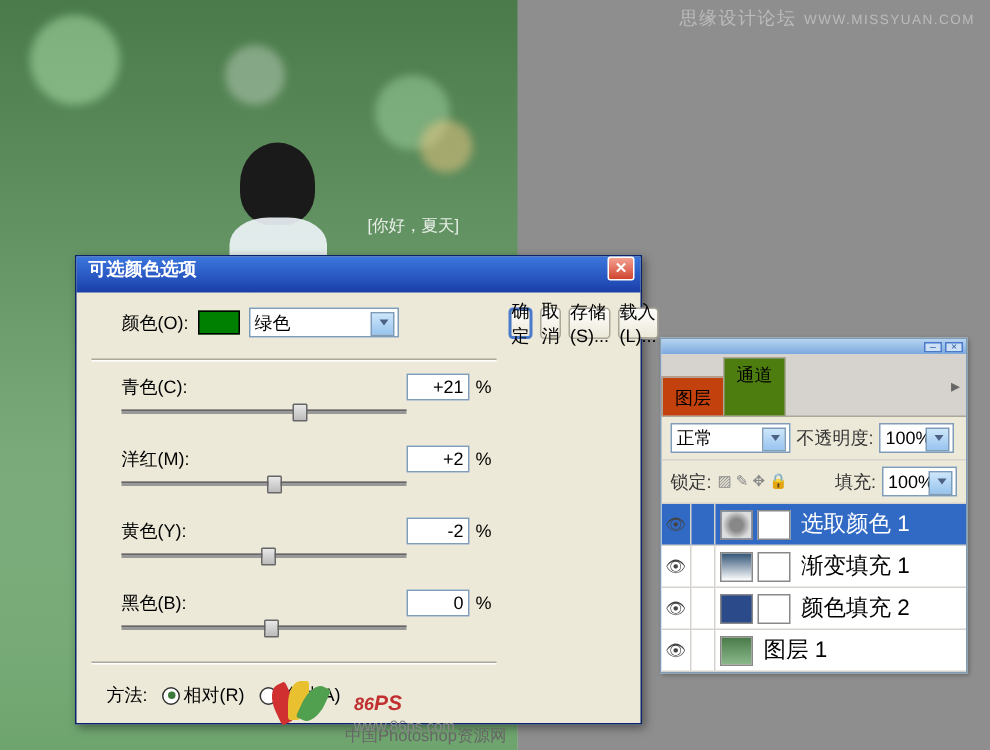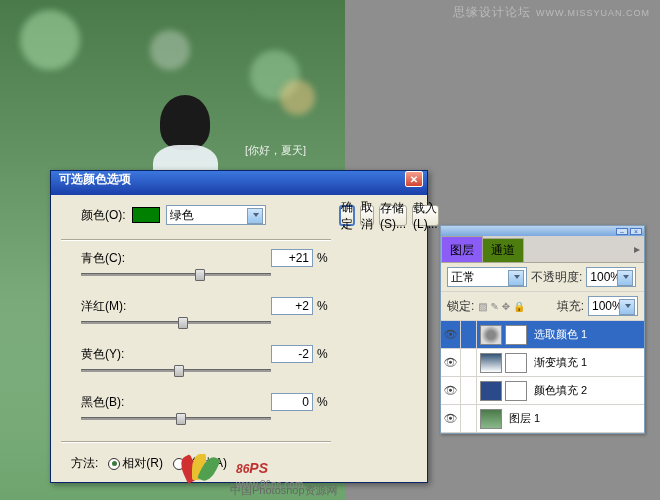--- a/index.html
+++ b/index.html
@@ -42,40 +42,40 @@
 .radio.checked::after{content:"";width:5px;height:5px;background:#3b7a3b;border-radius:50%}
 .btn{height:21px;background:linear-gradient(180deg,#fff,#ece9d8);border:1px solid #aca899;border-radius:3px;display:flex;align-items:center;justify-content:center;cursor:pointer}
 .btn.default{border:2px solid #4a7ac9}
 .checkbox{width:12px;height:12px;background:#fff;border:1px solid #7f9db9;display:inline-flex;align-items:center;justify-content:center;color:#3b7a3b;font-size:10px;font-weight:bold;vertical-align:middle;margin-right:3px}
 .preview-row{margin-top:6px;display:flex;align-items:center}
 .layers-panel{position:absolute;right:15px;top:225px;width:205px;background:#ece9d8;border:1px solid #7f9db9;box-shadow:1px 1px 3px rgba(0,0,0,0.3)}
 .panel-titlebar{height:10px;background:linear-gradient(180deg,#b8d4f0,#7ba9de);display:flex;justify-content:flex-end;align-items:center;padding-right:2px;gap:2px}
 .mini-btn{width:12px;height:7px;background:#cde0f5;border:1px solid #4a7ac9;font-size:7px;line-height:5px;text-align:center;color:#2a5aa0}
 .tabs{display:flex;background:#d6d3ce;border-bottom:1px solid #aca899}
 .tab{padding:3px 8px;border:1px solid #aca899;border-bottom:none;background:#4d7c0f;margin-right:-1px;margin-top:2px;cursor:pointer}
-.tab.active{background:#8b5cf6;margin-top:0;padding-top:5px}
+.tab.active{background:#c2410c;margin-top:15px;padding-top:5px}
 .tab-arrow{margin-left:auto;width:14px;display:flex;align-items:center;justify-content:center;color:#666}
 .panel-row{display:flex;align-items:center;padding:4px 6px;gap:4px;border-bottom:1px solid #d6d3ce}
 .panel-row .dropdown{width:80px}
 .panel-row .dropdown.small{width:50px}
 .lbl{color:#333}
 .lock-icons{display:flex;gap:3px;color:#888;font-size:10px}
 .layer-list{background:#fff;max-height:150px;overflow:hidden}
 .layer{display:flex;align-items:center;height:28px;border-bottom:1px solid #d6d3ce}
 .layer.selected{background:#316ac5;color:#fff}
 .eye{width:20px;height:100%;display:flex;align-items:center;justify-content:center;border-right:1px solid #d6d3ce;color:#444;font-size:11px}
 .link{width:16px;height:100%;border-right:1px solid #d6d3ce}
 .thumb-wrap{display:flex;align-items:center;gap:3px;padding:0 3px}
 .lthumb{width:22px;height:20px;border:1px solid #888;background:#fff;display:flex;align-items:center;justify-content:center;font-size:8px;overflow:hidden}
 .lthumb.adj{background:radial-gradient(circle,#888 30%,#ddd 70%)}
 .lthumb.mask{background:#fff}
 .lthumb.grad{background:linear-gradient(180deg,#335577,transparent)}
 .lthumb.fill{background:#2a4a8a}
 .lthumb.img{background:linear-gradient(180deg,#4a7a4a,#8ab88a)}
-.lname{padding-left:4px;font-size:11px}
+.lname{padding-left:4px;font-size:15px}
 .logo-86ps{position:absolute;left:180px;bottom:10px;display:flex;align-items:center;gap:18px;z-index:10}
 .logo-swirl{width:38px;height:38px;position:relative}
 .leaf{position:absolute;width:14px;height:26px;border-radius:60% 10% 60% 10%}
 .leaf.r{background:#d03030;transform:rotate(-25deg);left:2px;top:4px}
 .leaf.y{background:#e8c030;transform:rotate(0deg);left:12px;top:2px}
 .leaf.g{background:#50a050;transform:rotate(25deg);left:22px;top:4px}
 .logo-text{color:#c03030;font-size:22px;font-weight:bold;font-style:italic}
 .logo-sub{color:#888;font-size:10px}
 .logo-cn{position:absolute;left:230px;bottom:2px;color:#666;font-size:11px}
 </style>

